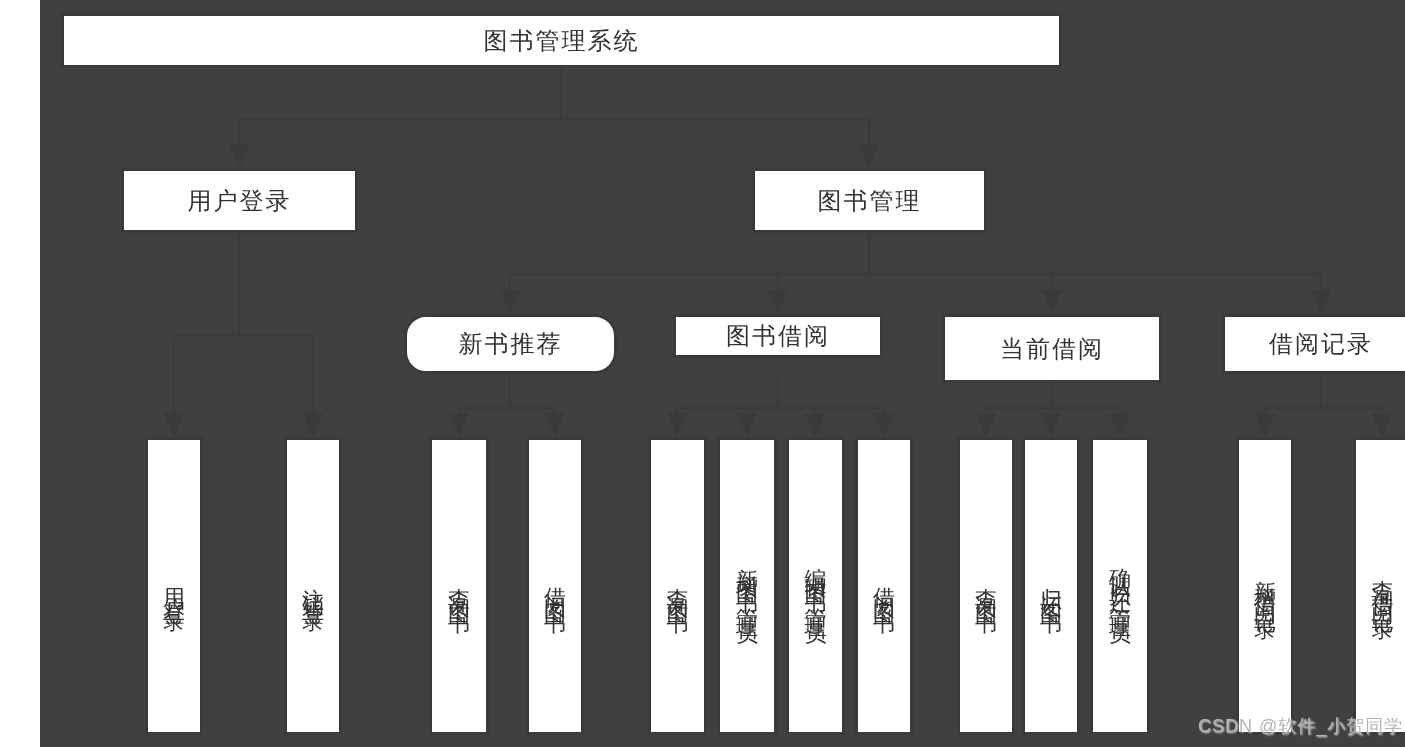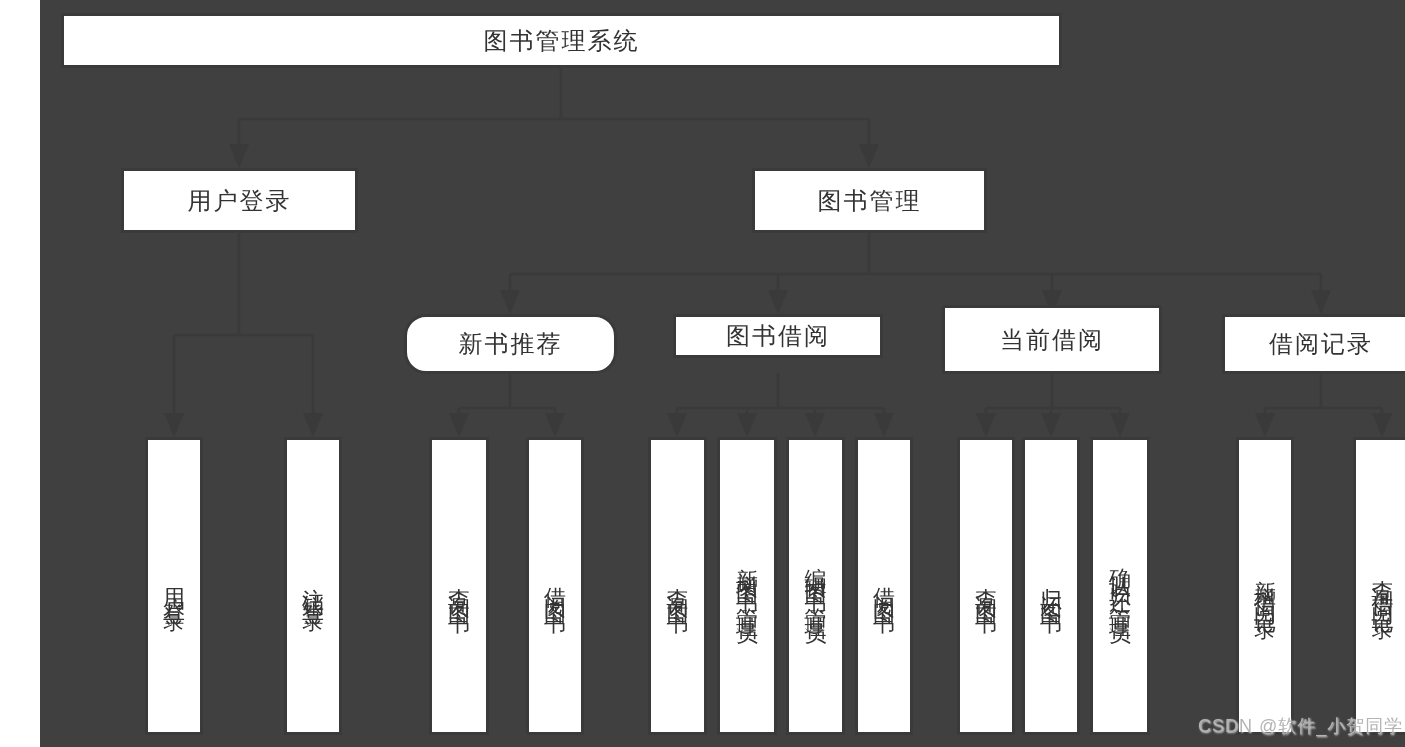--- a/index.html
+++ b/index.html
@@ -72,21 +72,21 @@
              M1332,413 L1352,413 L1342,437 Z" fill="#3a3a3a" stroke="none"></path>
   </svg>
 
   <div class="node h-node" style="left:21px;top:13px;width:1001px;height:55px;">图书管理系统</div>
 
   <div class="node h-node" style="left:81px;top:168px;width:237px;height:65px;">用户登录</div>
   <div class="node h-node" style="left:712px;top:168px;width:235px;height:65px;">图书管理</div>
 
   <div class="node h-node" style="left:364px;top:314px;width:213px;height:60px;border-radius:22px;">新书推荐</div>
   <div class="node h-node" style="left:633px;top:314px;width:210px;height:44px;">图书借阅</div>
-  <div class="node h-node" style="left:902px;top:305px;width:220px;height:69px;">当前借阅</div>
+  <div class="node h-node" style="left:902px;top:314px;width:220px;height:69px;">当前借阅</div>
   <div class="node h-node" style="left:1182px;top:314px;width:198px;height:60px;">借阅记录</div>
 
   <div class="node v-node" style="left:105px;top:437px;width:58px;height:298px;">用户登录</div>
   <div class="node v-node" style="left:244px;top:437px;width:58px;height:298px;">注销登录</div>
 
   <div class="node v-node" style="left:389px;top:437px;width:60px;height:298px;">查询图书</div>
   <div class="node v-node" style="left:486px;top:437px;width:58px;height:298px;">借阅图书</div>
 
   <div class="node v-node" style="left:608px;top:437px;width:59px;height:298px;">查询图书</div>
   <div class="node v-node" style="left:677px;top:437px;width:60px;height:298px;">新增图书（管理员）</div>

